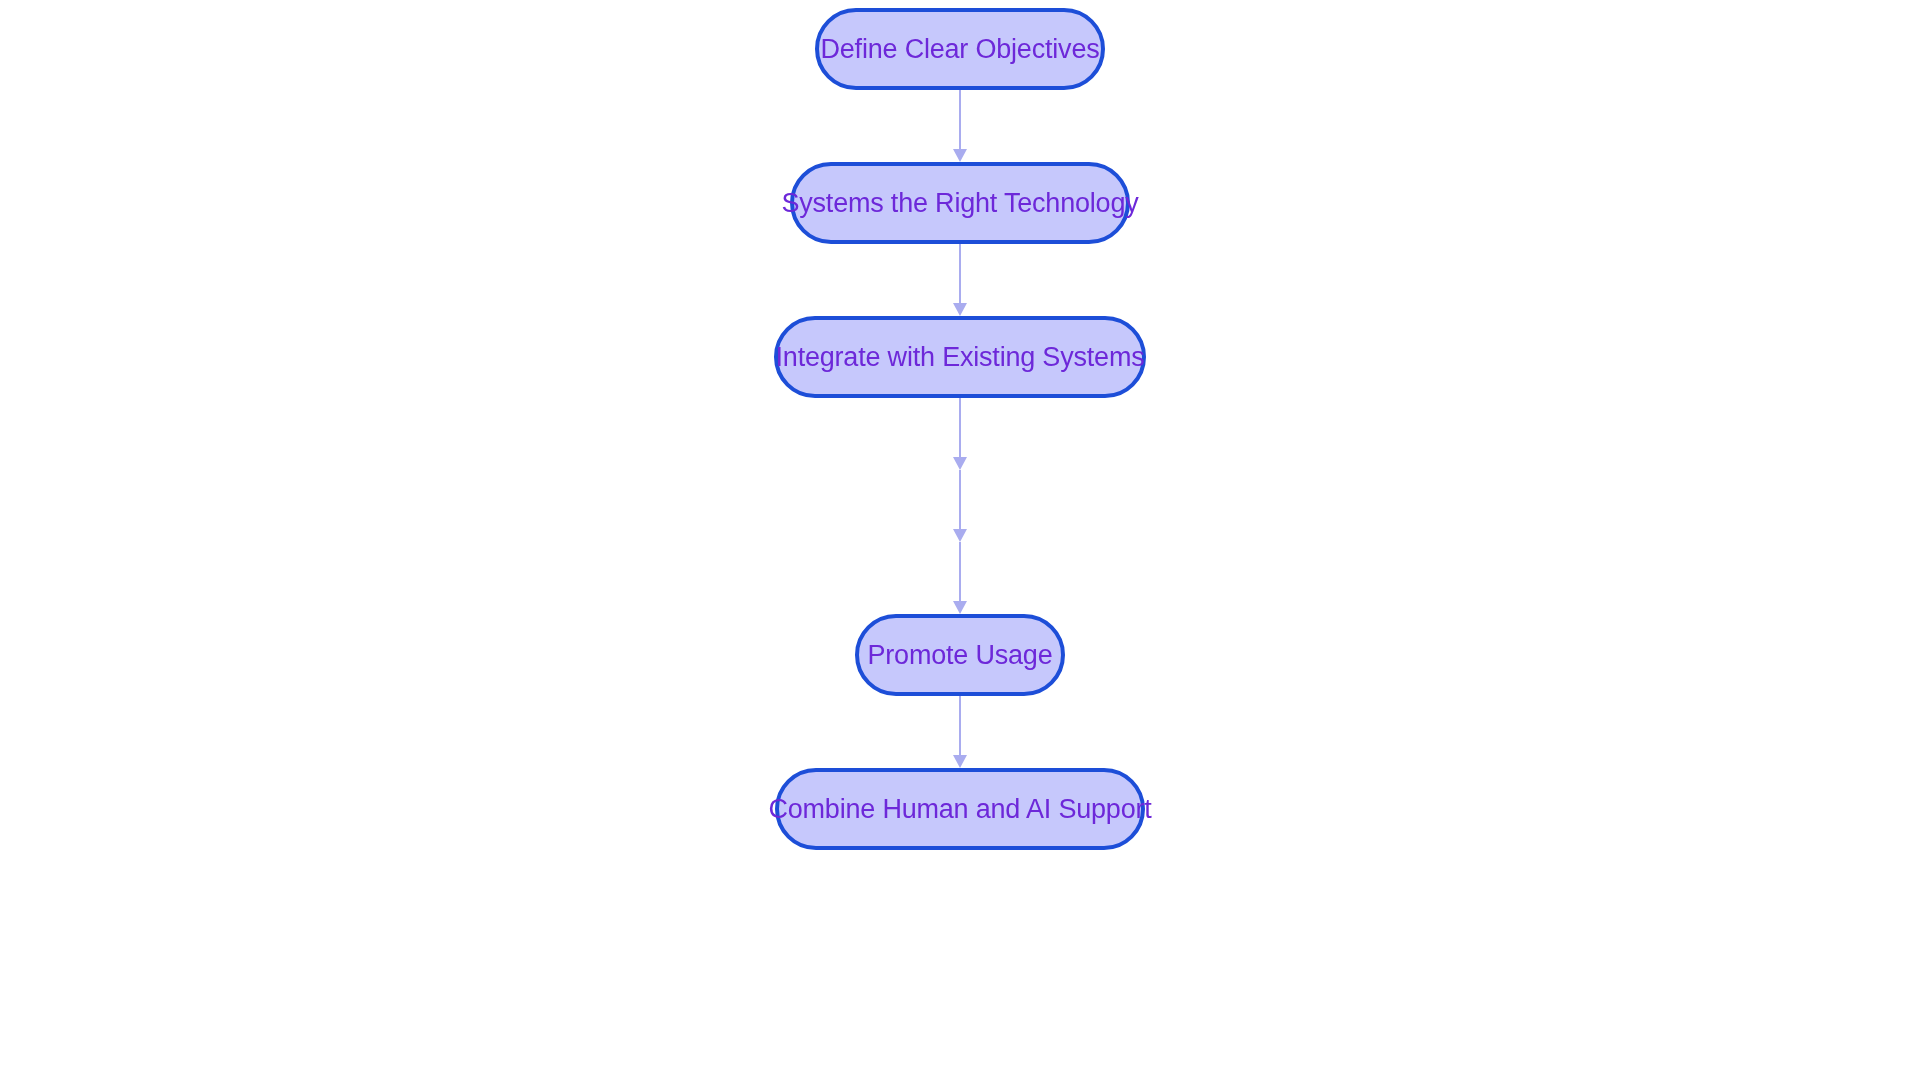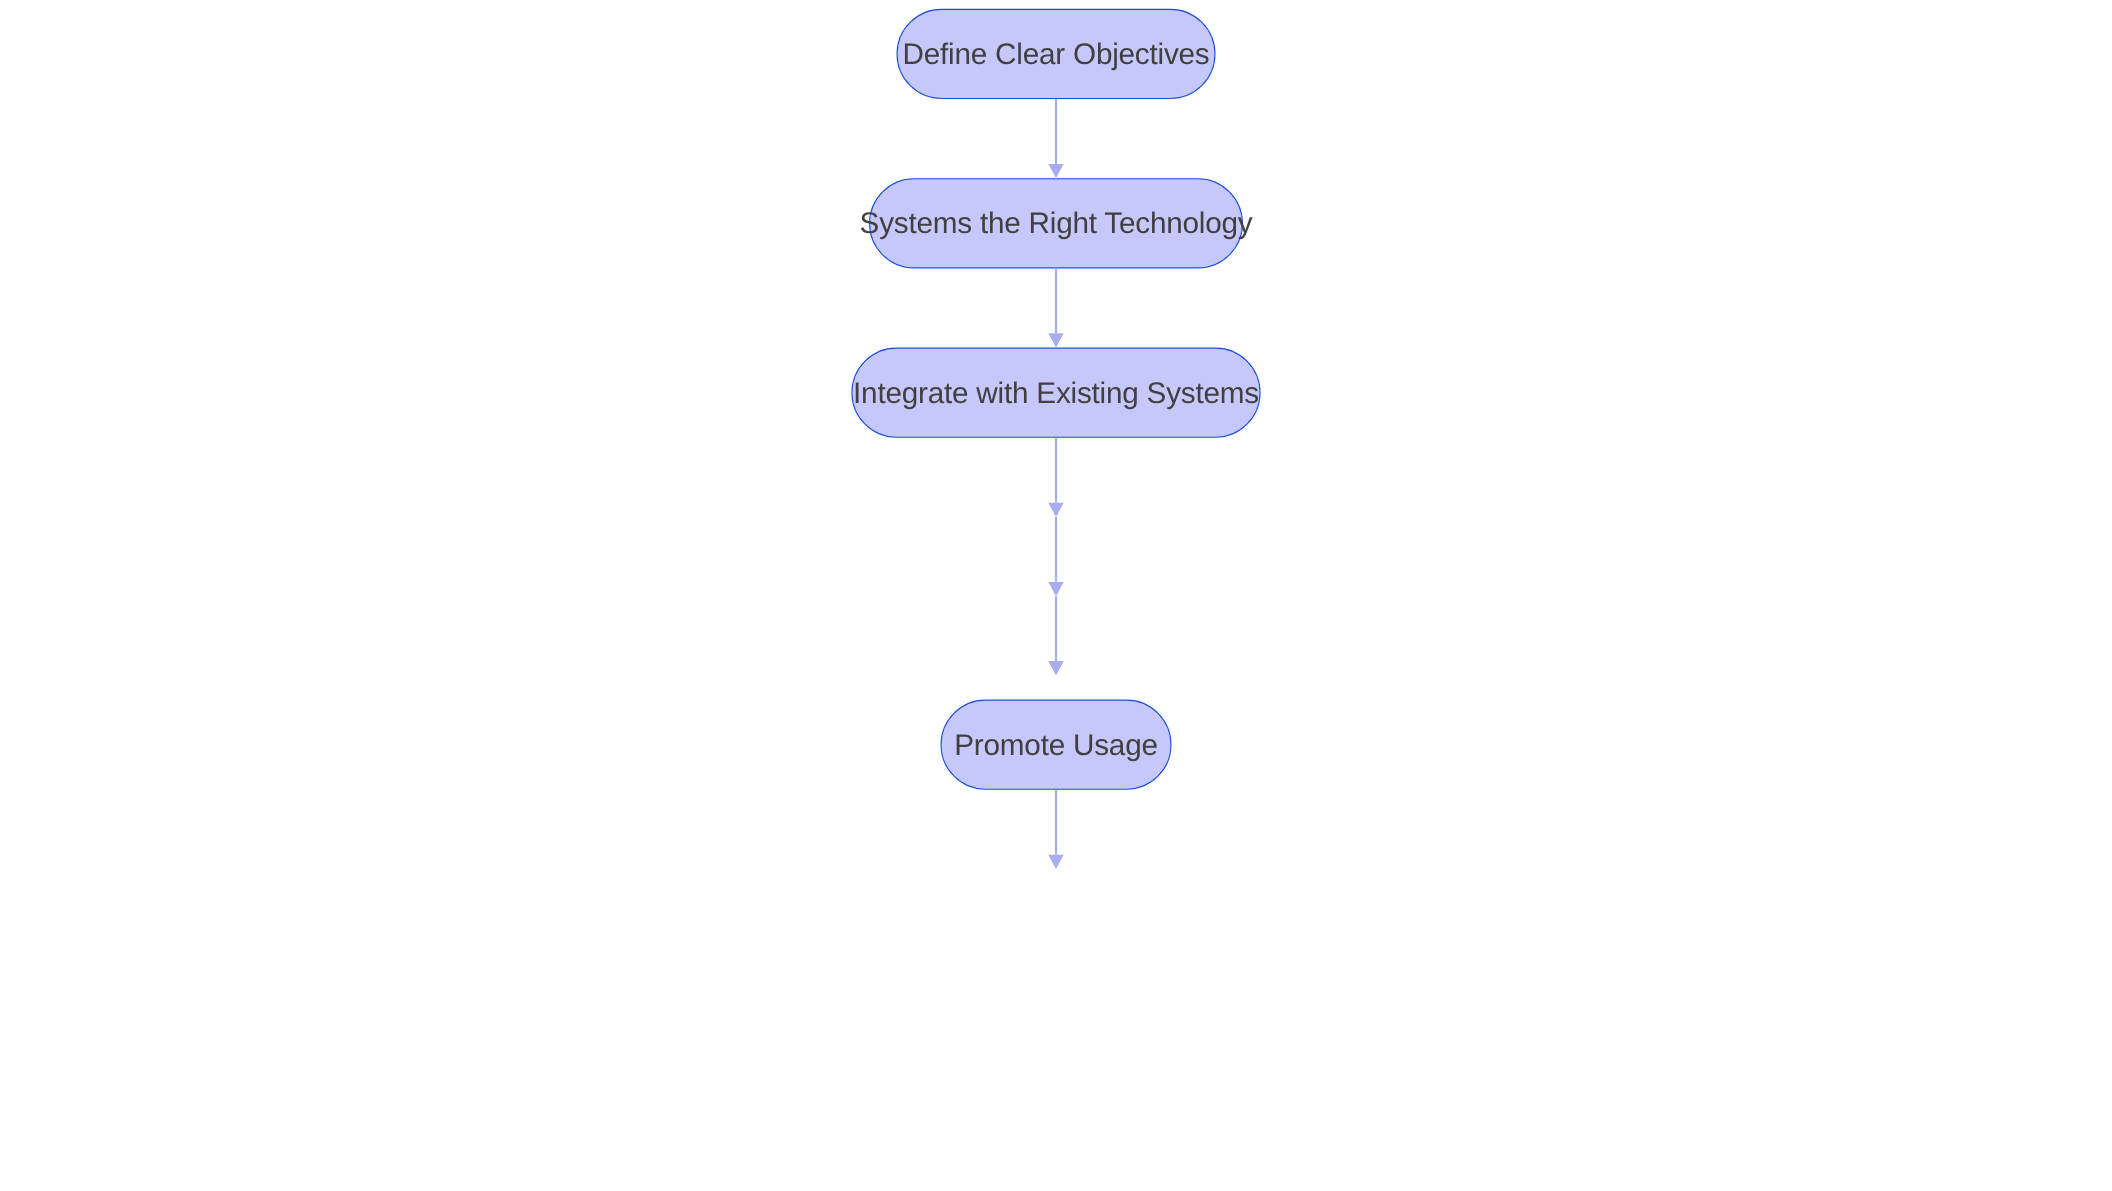--- a/index.html
+++ b/index.html
@@ -25,26 +25,26 @@
     top: 0;
     width: 1920px;
     height: 1083px;
     display: flex;
     flex-direction: column;
     align-items: center;
   }
   .node {
     box-sizing: border-box;
     background: #c6c8fc;
-    border: 1px solid #1d4ed8;
+    border: 4px solid #1d4ed8;
     border-radius: 44px;
     display: flex;
     align-items: center;
     justify-content: center;
-    color: #404040;
+    color: #6d28d9;
     font-size: 27px;
     font-family: "Liberation Sans", sans-serif;
     letter-spacing: -0.2px;
     white-space: nowrap;
     padding: 12px 34px;
     height: 82px;
   }
   .node-label {
     display: block;
     line-height: 1;
@@ -109,24 +109,27 @@
       <div class="line"></div>
       <div class="arrowhead"></div>
     </div>
 
 
     <div class="connector" style="height:72px;">
       <div class="line"></div>
       <div class="arrowhead"></div>
     </div>
 
-    <div class="node" style="width:210px;margin-top:22px;">
+    <div class="node" style="width:210px;">
       <span class="node-label">Promote Usage</span>
     </div>
 
     <div class="connector" style="height:72px;">
       <div class="line"></div>
       <div class="arrowhead"></div>
     </div>
 
+    <div class="node" style="width:370px;">
+      <span class="node-label">Combine Human and AI Support</span>
+    </div>
 
   </div>
 </div>
 
 </body></html>

